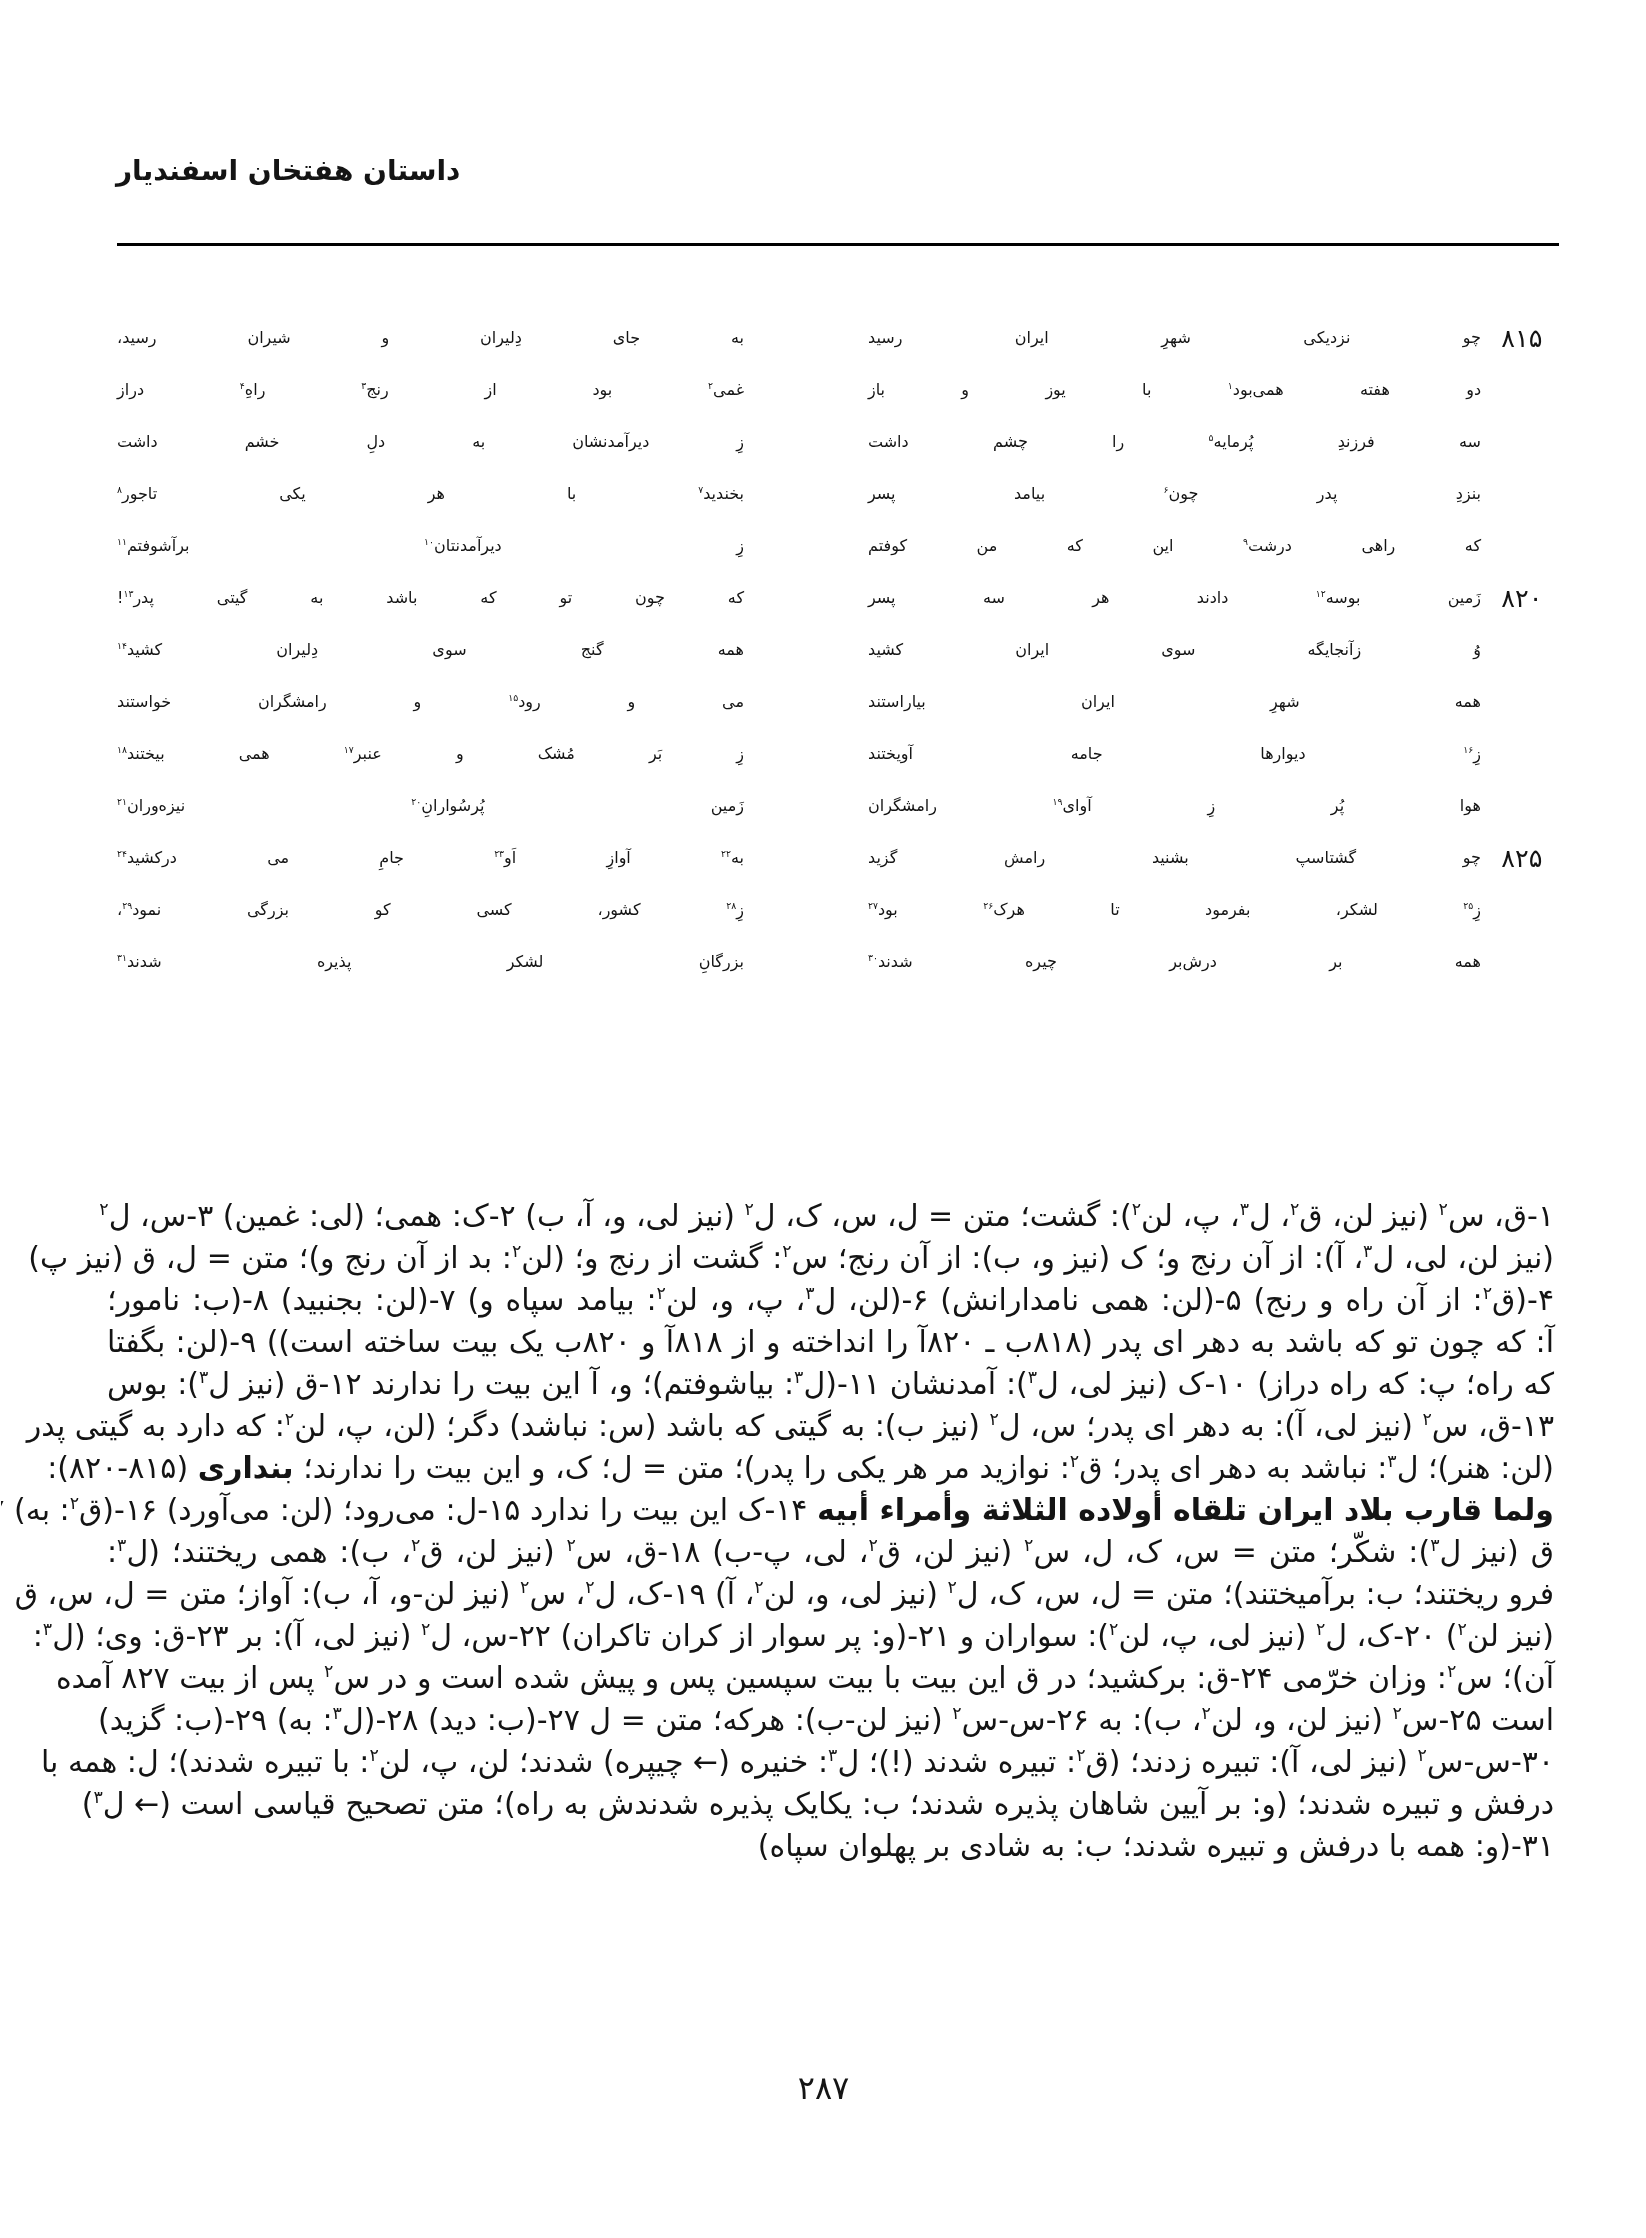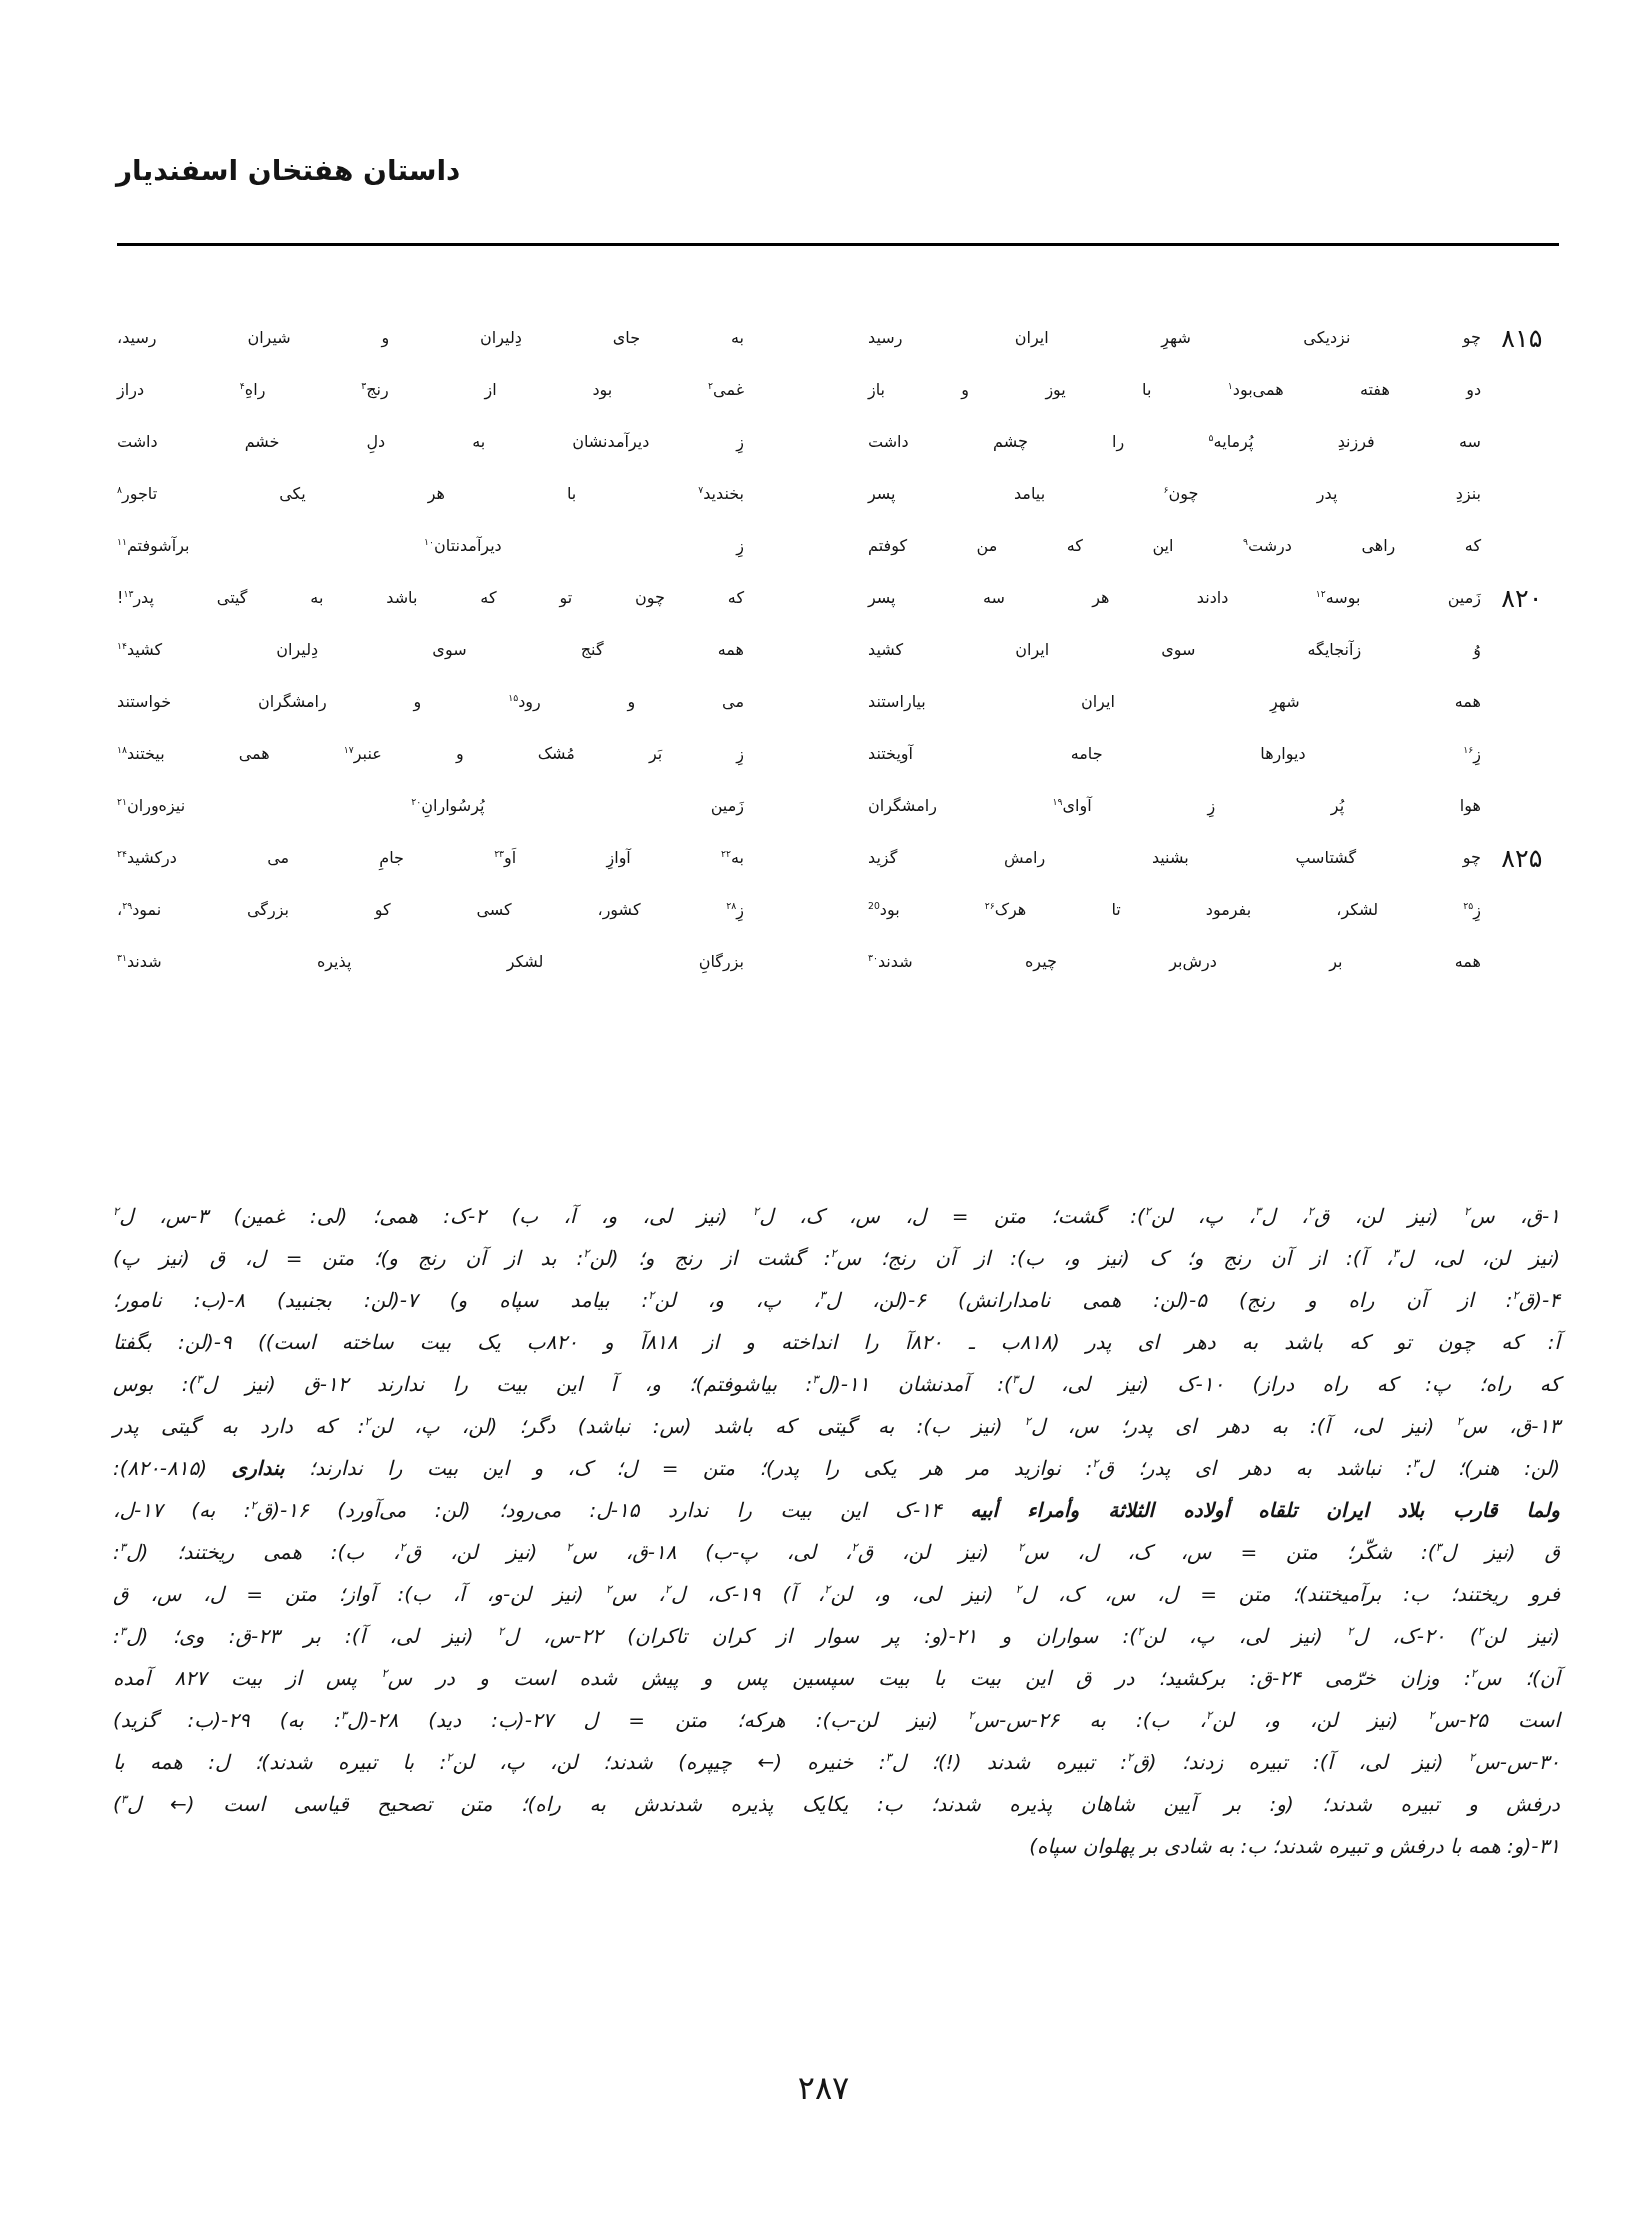--- a/index.html
+++ b/index.html
@@ -22,22 +22,22 @@
     height:52px;align-items:center;direction:rtl;
   }
   .verse-num{font-size:25.5px;text-align:center;padding-right:1.4px;letter-spacing:1.4px;}
   .hemistich{
     font-size:16px;line-height:1.25;
     text-align:justify;text-align-last:justify;text-justify:inter-word;
   }
   sup{font-size:58%;line-height:0;vertical-align:super;}
   b{font-weight:bold;}
   .footnotes{
-    position:absolute;top:1195px;left:113px;width:1447px;
-    font-size:20px;direction:rtl;font-style:italic;
+    position:absolute;top:1195px;left:107px;width:1447px;
+    font-size:30px;direction:rtl;
   }
   .fn-line{
     height:42px;line-height:42px;white-space:nowrap;
     text-align:justify;text-align-last:justify;text-justify:inter-word;
   }
   .fn-line:last-child{text-align-last:right;white-space:normal;}
   .page-number{
     position:absolute;top:2069px;left:0;width:1647px;
     text-align:center;font-size:32px;letter-spacing:6.9px;direction:rtl;
   }
@@ -110,21 +110,21 @@
     <div class="hemistich">زَمین پُرسُوارانِ<sup>۲۰</sup> نیزه‌وران<sup>۲۱</sup></div>
   </div>
   <div class="verse-row">
     <div class="verse-num">۸۲۵</div>
     <div class="hemistich">چو گشتاسپ بشنید رامش گزید</div>
     <div></div>
     <div class="hemistich">به<sup>۲۲</sup> آوازِ اَو<sup>۲۳</sup> جامِ می درکشید<sup>۲۴</sup></div>
   </div>
   <div class="verse-row">
     <div class="verse-num"></div>
-    <div class="hemistich">زِ<sup>۲۵</sup> لشکر، بفرمود تا هرک<sup>۲۶</sup> بود<sup>20</sup></div>
+    <div class="hemistich">زِ<sup>۲۵</sup> لشکر، بفرمود تا هرک<sup>۲۶</sup> بود<sup>۲۷</sup></div>
     <div></div>
     <div class="hemistich">زِ<sup>۲۸</sup> کشور، کسی کو بزرگی نمود<sup>۲۹</sup>،</div>
   </div>
   <div class="verse-row">
     <div class="verse-num"></div>
     <div class="hemistich">همه بر درش‌بر چیره شدند<sup>۳۰</sup></div>
     <div></div>
     <div class="hemistich">بزرگانِ لشکر پذیره شدند<sup>۳۱</sup></div>
   </div>
 </div>

